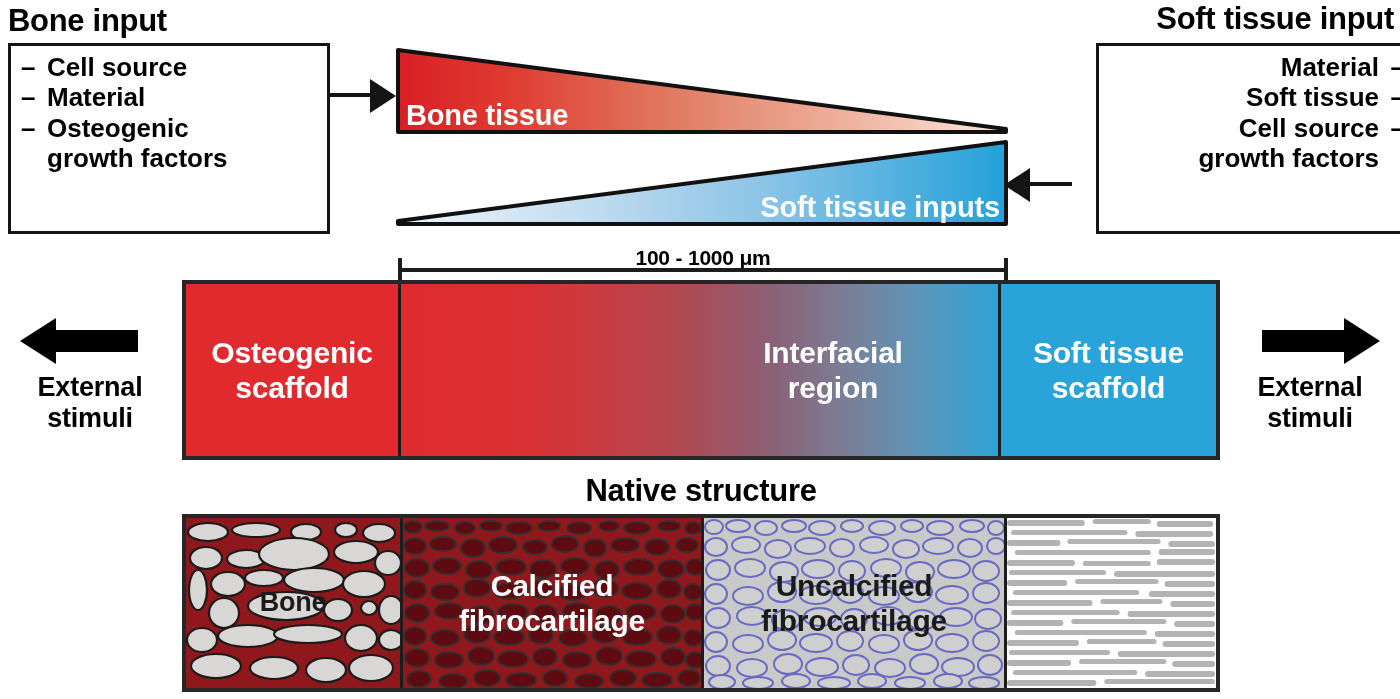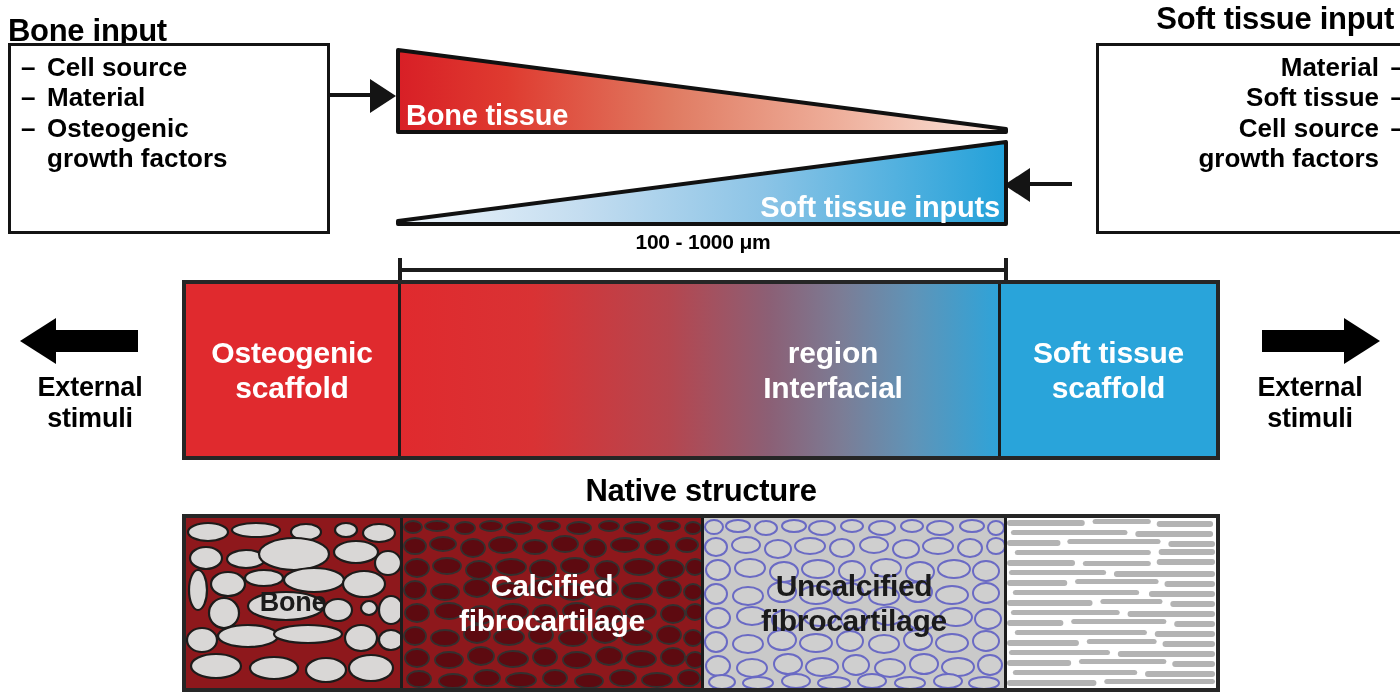--- a/index.html
+++ b/index.html
@@ -7,21 +7,21 @@
     width:1400px;height:699px;position:relative;overflow:hidden;
     font-family:"Liberation Sans","DejaVu Sans",sans-serif;
     color:#000;
   }
   .abs{position:absolute;}
 
   
   .input-title{
     font-size:31px;font-weight:bold;letter-spacing:-0.3px;line-height:1;
   }
-  #bone-input-title{left:8px;top:15px;}
+  #bone-input-title{left:8px;top:5px;}
   #soft-input-title{right:6px;top:3px;text-align:right;}
 
   
   .input-box{
     border:3px solid #141414;background:#fff;box-sizing:border-box;
     font-size:26px;font-weight:bold;line-height:1.17;
   }
   #bone-input-box{left:8px;top:43px;width:322px;height:191px;padding:6px 0 0 10px;}
   #soft-input-box{left:1070px;top:43px;width:322px;height:191px;padding:6px 10px 0 8px;text-align:right;margin-left:26px;}
   .ib-row{white-space:nowrap;}
@@ -142,37 +142,37 @@
         <stop offset="0.6" stop-color="#8cc4e6"></stop>
         <stop offset="1" stop-color="#23a1d9"></stop>
       </linearGradient>
     </defs>
     <polygon points="2,84 2,81 610,2 610,84" fill="url(#gradSoftW)" stroke="#111111" stroke-width="4" stroke-linejoin="round"></polygon>
   </svg>
   <div class="wedge-label" style="right:8px;bottom:2px;">Soft tissue inputs</div>
 </div>
 
 <div class="abs" style="left:398px;top:230px;width:610px;height:48px;">
-  <div id="scale-text" style="top:0;">100 - 1000 μm</div>
+  <div id="scale-text" style="top:16px;">100 - 1000 μm</div>
   <div class="abs" style="left:0;top:38px;width:610px;height:4px;background:#1c1c1c;"></div>
   <div class="abs" style="left:0;top:28px;width:4px;height:24px;background:#1c1c1c;"></div>
   <div class="abs" style="left:606px;top:28px;width:4px;height:24px;background:#1c1c1c;"></div>
 </div>
 
 <div class="abs" id="main-bar">
   <div class="seg" id="seg-osteo">
     <div class="seg-label">
       <div>Osteogenic</div>
       <div>scaffold</div>
     </div>
   </div>
   <div class="seg" id="seg-inter">
     <div class="seg-label" style="left:auto;right:0;width:330px;">
+      <div>Interfacial</div>
       <div>region</div>
-      <div>Interfacial</div>
     </div>
   </div>
   <div class="seg" id="seg-soft">
     <div class="seg-label">
       <div>Soft  tissue</div>
       <div>scaffold</div>
     </div>
   </div>
 </div>
 

